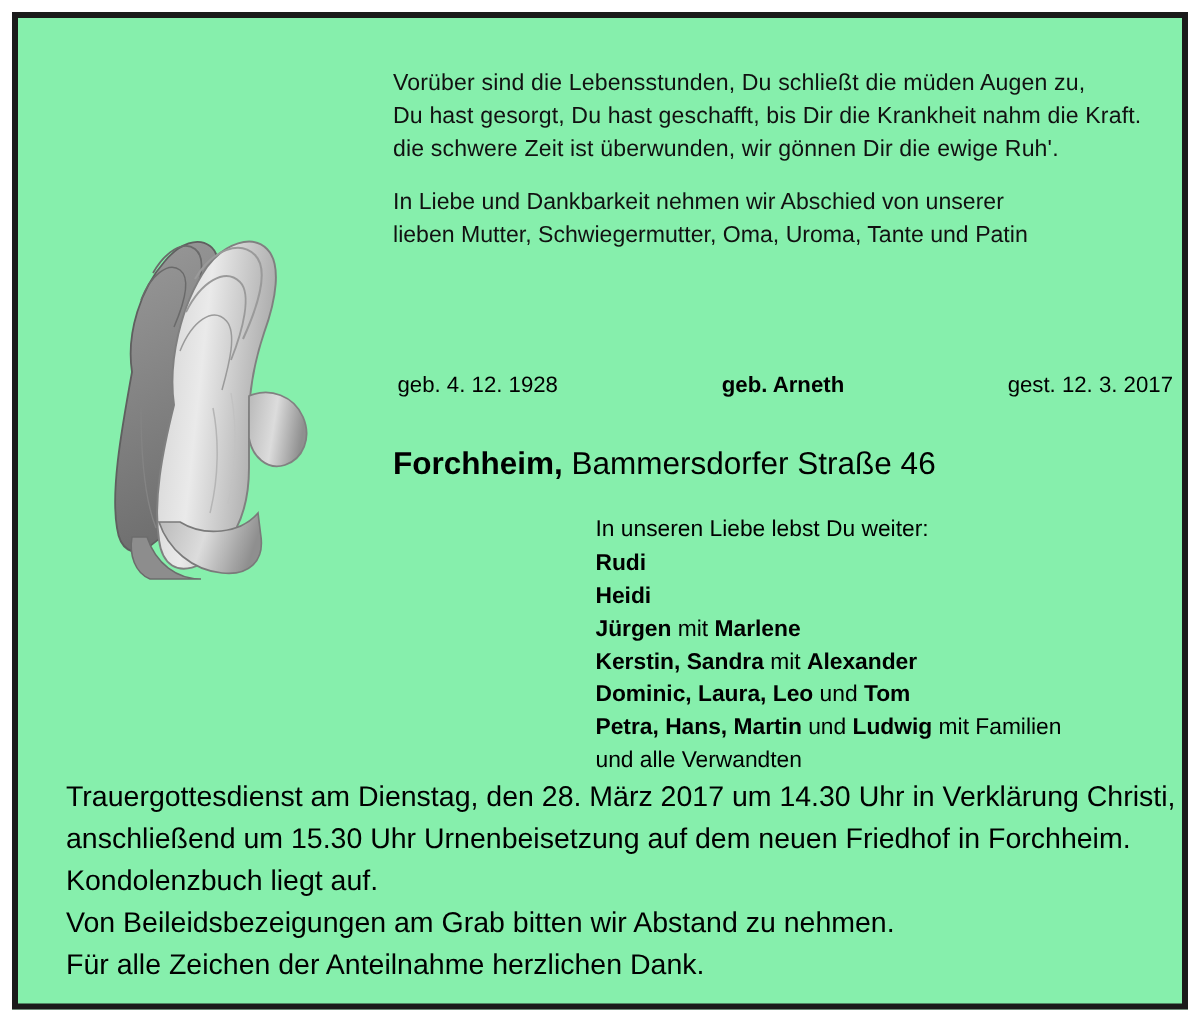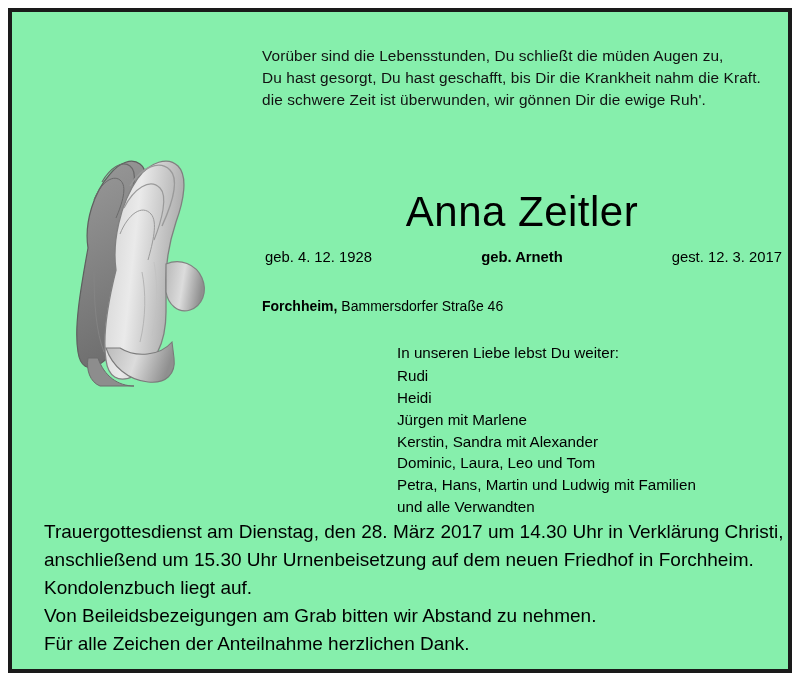--- a/index.html
+++ b/index.html
@@ -106,35 +106,35 @@
   .dates .died {
     position: absolute;
     right: 0px;
     top: 0;
   }
 
   .address {
     position: absolute;
     left: 250px;
     top: 286px;
-    font-size: 14px;
+    font-size: 21px;
   }
   .address .city { font-weight: bold; }
 
   .family {
     position: absolute;
     left: 385px;
     top: 330px;
     width: 390px;
     font-size: 15.2px;
     line-height: 1.44;
   }
   .family .intro { font-weight: normal; margin-bottom: 1px; }
   .family .line { white-space: nowrap; }
-  .family b { font-weight: normal; }
+  .family b { font-weight: bold; }
 
   .footer {
     position: absolute;
     left: 32px;
     top: 506px;
     width: 720px;
     font-size: 19px;
     line-height: 1.48;
   }
   .footer div { white-space: nowrap; }
@@ -186,22 +186,25 @@
           <path d="M40 120 C40 150 42 180 50 200" fill="none" stroke="#848484" stroke-width="0.9"></path>
         </svg>
       </div>
 
       <div class="verse">
         <div>Vorüber sind die Lebensstunden, Du schließt die müden Augen zu,</div>
         <div>Du hast gesorgt, Du hast geschafft, bis Dir die Krankheit nahm die Kraft.</div>
         <div>die schwere Zeit ist überwunden, wir gönnen Dir die ewige Ruh'.</div>
       </div>
 
-
-      <div class="name">Anna Zeitler</div>
+      <div class="dedication">
+        <div>In Liebe und Dankbarkeit nehmen wir Abschied von unserer</div>
+        <div>lieben Mutter, Schwiegermutter, Oma, Uroma, Tante und Patin</div>
+      </div>
+
 
       <div class="dates">
         <span class="born">geb. 4. 12. 1928</span>
         <span class="maiden">geb. Arneth</span>
         <span class="died">gest. 12. 3. 2017</span>
       </div>
 
       <div class="address">
         <span class="city">Forchheim,</span><span class="street"> Bammersdorfer Straße 46</span>
       </div>

